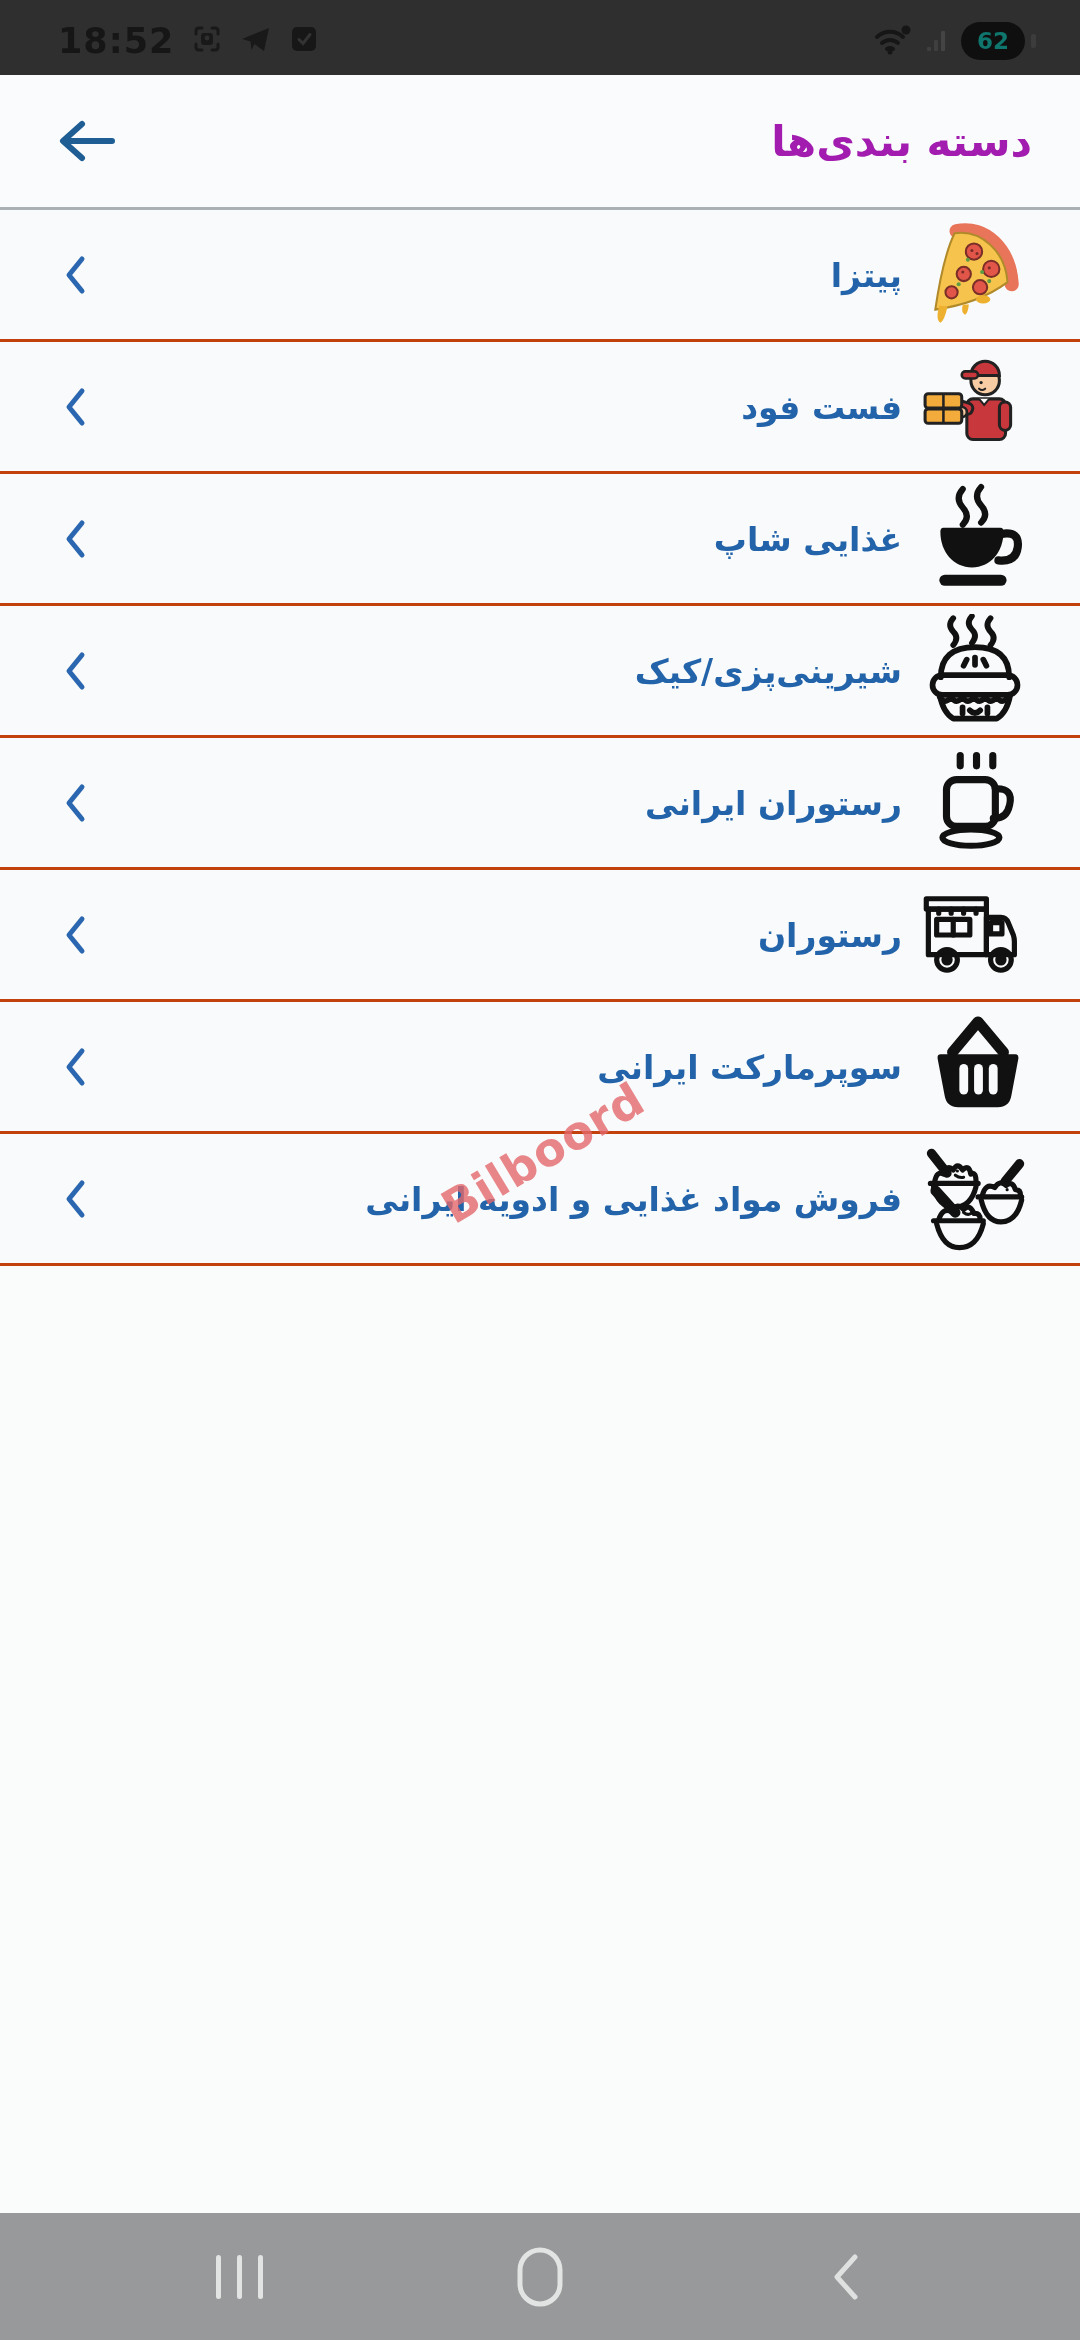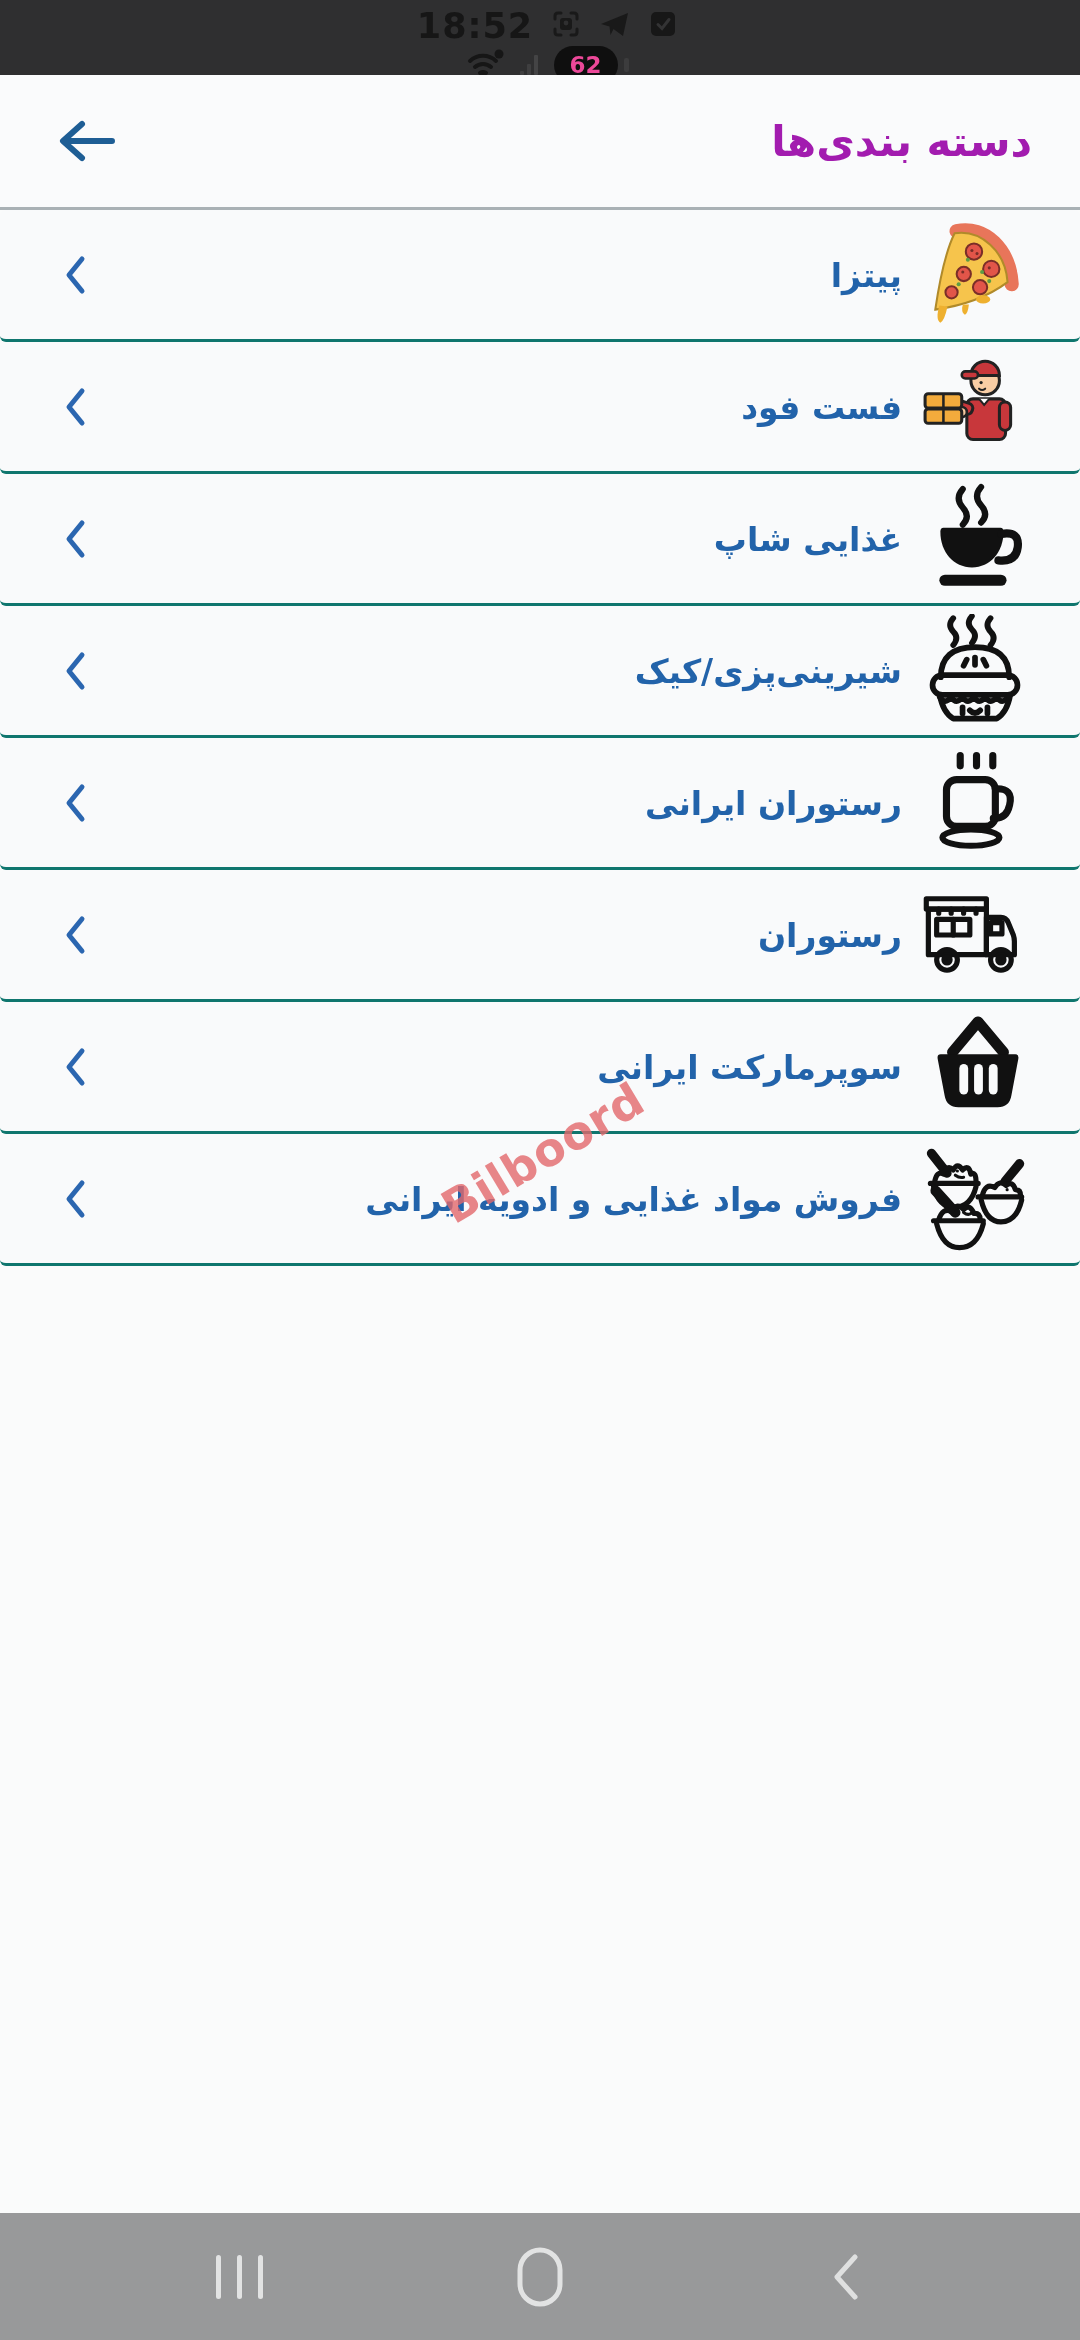--- a/index.html
+++ b/index.html
@@ -6,47 +6,45 @@
   body{
     width:1080px;height:2340px;position:relative;overflow:hidden;
     background:#fafbfb;font-family:"DejaVu Sans",sans-serif;
   }
   
   .statusbar{
     position:absolute;top:0;left:0;width:1080px;height:75px;
     background:#2f2f30;box-sizing:border-box;
     display:flex;align-items:center;justify-content:space-between;
     padding:6px 44px 0 58px;
-    flex-direction:column;
   }
   .sb-left{display:flex;align-items:center;gap:18px;}
   .sb-time{font-size:35px;font-weight:bold;color:#161616;letter-spacing:1px;}
   .sb-right{display:flex;align-items:center;gap:12px;}
   .battery{
     width:64px;height:38px;border-radius:19px;background:#0f0f0f;
     display:flex;align-items:center;justify-content:center;
   }
-  .battery span{font-size:23px;font-weight:bold;color:#ec4899;}
+  .battery span{font-size:23px;font-weight:bold;color:#0f766e;}
   .battery-cap{width:5px;height:14px;background:#3c3c3d;border-radius:2px;margin-left:-6px;}
   
   .header{
     position:absolute;top:75px;left:0;width:1080px;height:132px;
     background:#fafbfc;border-bottom:3px solid #a9b1b5;box-sizing:content-box;
   }
   .back-arrow{position:absolute;left:54px;top:44px;}
   .page-title{
     position:absolute;right:48px;top:50%;transform:translateY(-50%);
     color:#a21caf;font-size:42px;font-weight:bold;direction:rtl;
   }
   
   .list{position:absolute;top:210px;left:0;width:1080px;}
   .row{
     position:relative;height:129px;background:#f9fafb;
-    border-bottom:3px solid #0f766e;
-    border-radius:6px;
+    border-bottom:3px solid #c2410c;
   }
   .chev{position:absolute;left:62px;top:50%;transform:translateY(-50%);line-height:0;}
   .row-label{
     position:absolute;right:178px;left:120px;top:50%;transform:translateY(-50%);
     text-align:right;direction:rtl;color:#2263aa;font-size:33px;font-weight:700;
   }
   .row-icon{position:absolute;right:48px;top:50%;transform:translateY(-50%);line-height:0;}
   
   .watermark{
     position:absolute;left:408px;top:1126px;width:270px;text-align:center;

